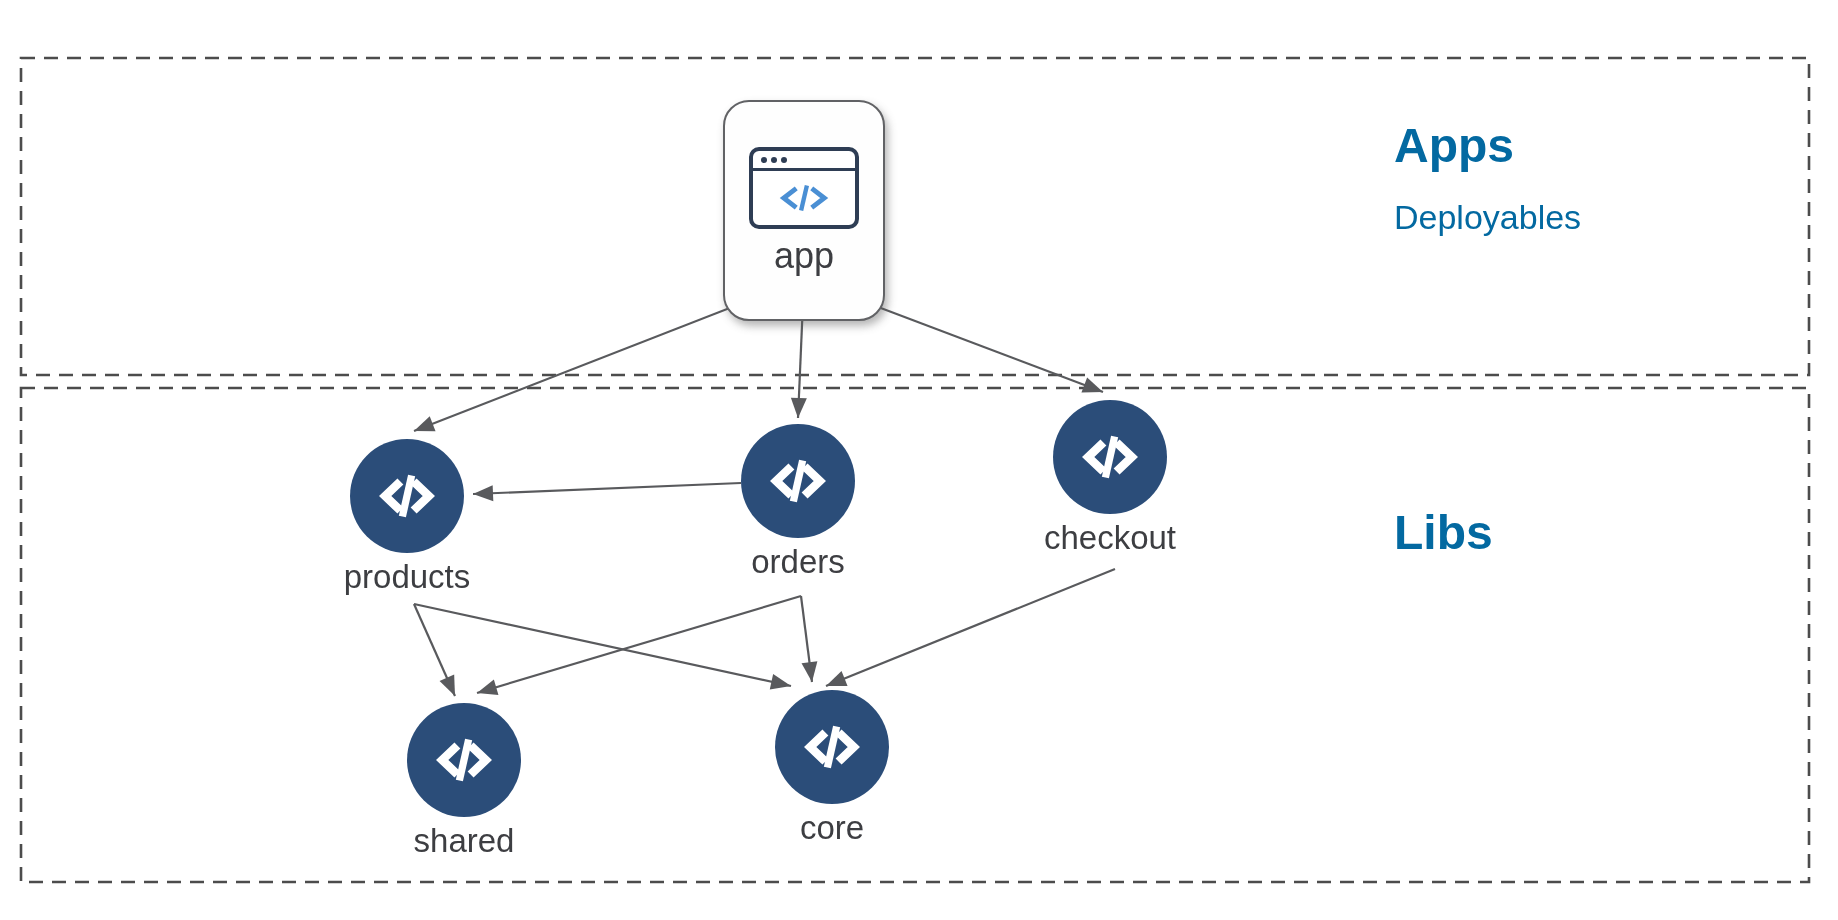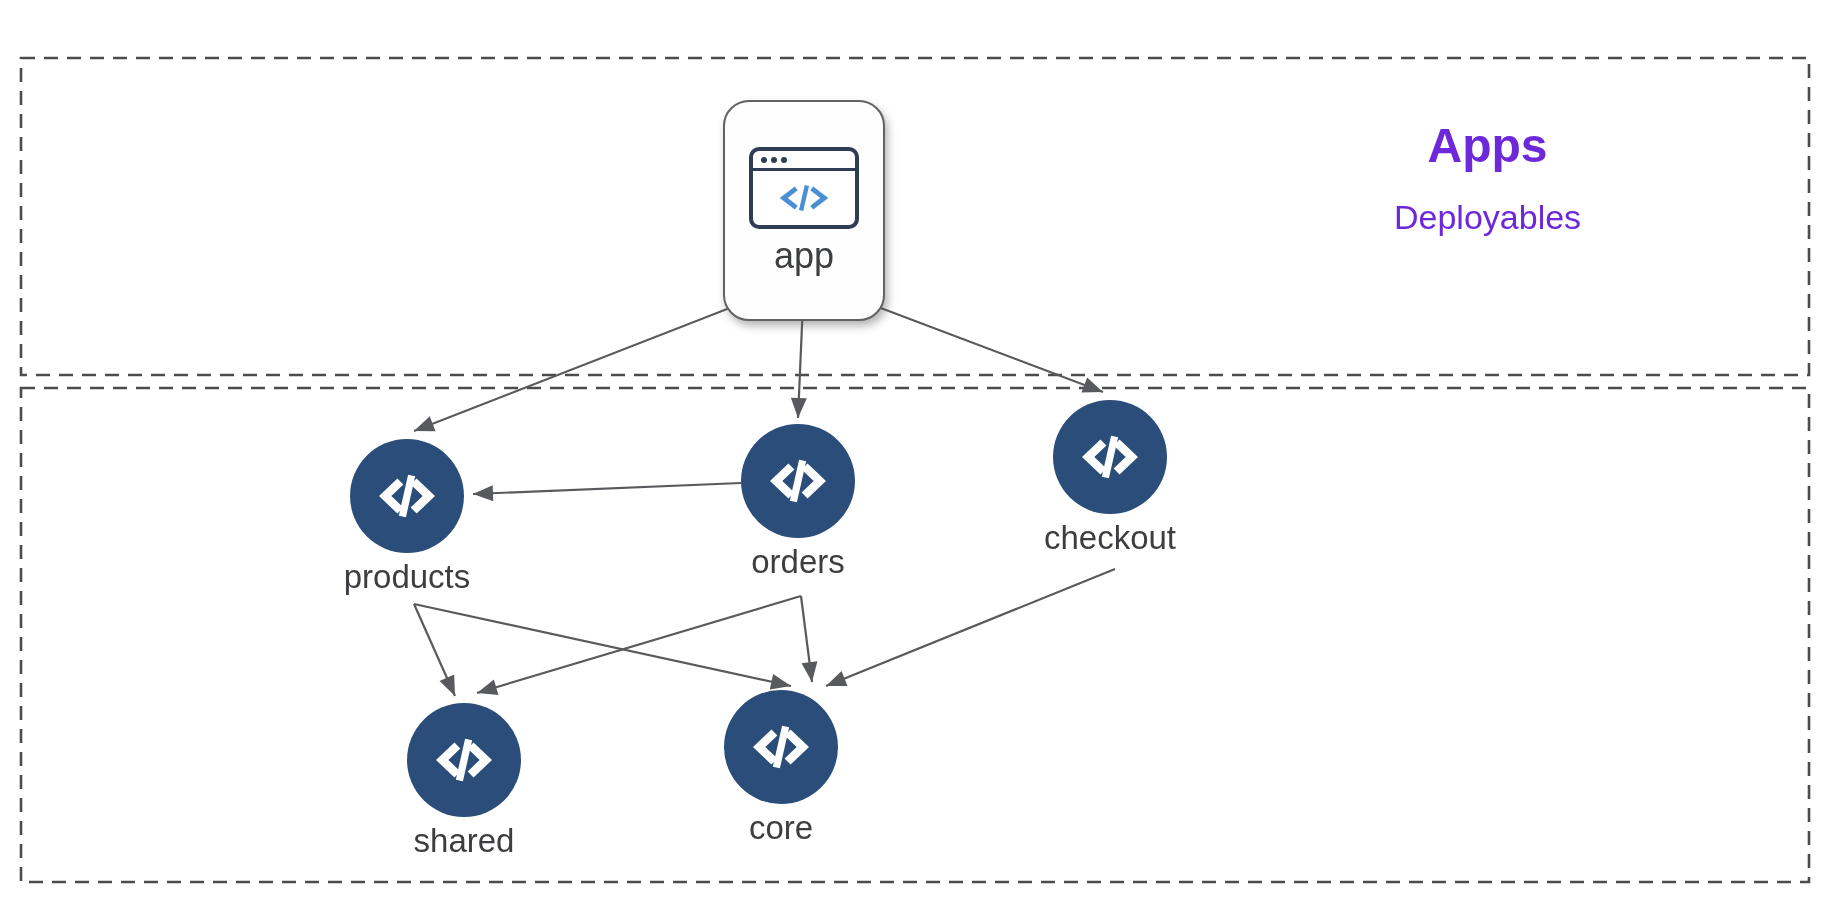--- a/index.html
+++ b/index.html
@@ -1,21 +1,21 @@
 <!DOCTYPE html>
 <html><head>
 <meta charset="utf-8">
 <style>
   html,body{margin:0;padding:0;background:#ffffff;}
   #stage{
     position:relative;width:1838px;height:920px;background:#ffffff;overflow:hidden;
     font-family:"Liberation Sans", sans-serif;color:#3d3e42;
   }
   #edge-svg{position:absolute;left:0;top:0;z-index:1;}
-  .section-label{position:absolute;z-index:3;color:#6d28d9;text-align:center;}
+  .section-label{position:absolute;z-index:3;color:#0369a1;}
   .sec-title{font-size:48px;font-weight:bold;line-height:1.15;}
   .sec-sub{font-size:34px;margin-top:26px;line-height:1.1;}
   .lib-node{position:absolute;z-index:2;display:flex;flex-direction:column;align-items:center;width:114px;}
   .circle{
     width:114px;height:114px;border-radius:50%;background:#2b4d79;
     display:flex;align-items:center;justify-content:center;flex:0 0 auto;
   }
   .node-label{margin-top:7px;font-size:33px;color:#3d3e42;white-space:nowrap;line-height:1;}
   .app-card{
     position:absolute;left:723px;top:100px;width:162px;height:221px;z-index:2;
@@ -59,20 +59,21 @@
         <line x1="801" y1="596" x2="812" y2="682" stroke="#595a5d" stroke-width="2.2" marker-end="url(#arrowhead)"></line>
         <line x1="1115" y1="569" x2="826" y2="686" stroke="#595a5d" stroke-width="2.2" marker-end="url(#arrowhead)"></line>
       </g>
   </svg>
 
   <div class="section-label" style="left:1394px;top:118px">
     <div class="sec-title">Apps</div>
     <div class="sec-sub">Deployables</div>
   </div>
   <div class="section-label" style="left:1394px;top:505px">
+    <div class="sec-title">Libs</div>
   </div>
 
   <div class="app-card">
     <div class="browser-icon">
       <div class="browser-top">
         <span class="dot"></span>
         <span class="dot"></span>
         <span class="dot"></span>
       </div>
       <div class="browser-body">
@@ -123,21 +124,21 @@
     <div class="circle">
       <svg width="66" height="66" viewBox="0 0 100 100" fill="none" stroke="#ffffff" stroke-linejoin="miter">
         <path d="M40 28 L17 50 L40 72" stroke-width="13"></path>
         <path d="M60 28 L83 50 L60 72" stroke-width="13"></path>
         <path d="M57 19 L43 81" stroke-width="11"></path>
       </svg>
     </div>
     <div class="node-label">checkout</div>
   </div>
 
-  <div class="lib-node" style="left:724px;top:690px">
+  <div class="lib-node" style="left:775px;top:690px">
     <div class="circle">
       <svg width="66" height="66" viewBox="0 0 100 100" fill="none" stroke="#ffffff" stroke-linejoin="miter">
         <path d="M40 28 L17 50 L40 72" stroke-width="13"></path>
         <path d="M60 28 L83 50 L60 72" stroke-width="13"></path>
         <path d="M57 19 L43 81" stroke-width="11"></path>
       </svg>
     </div>
     <div class="node-label">core</div>
   </div>
 

